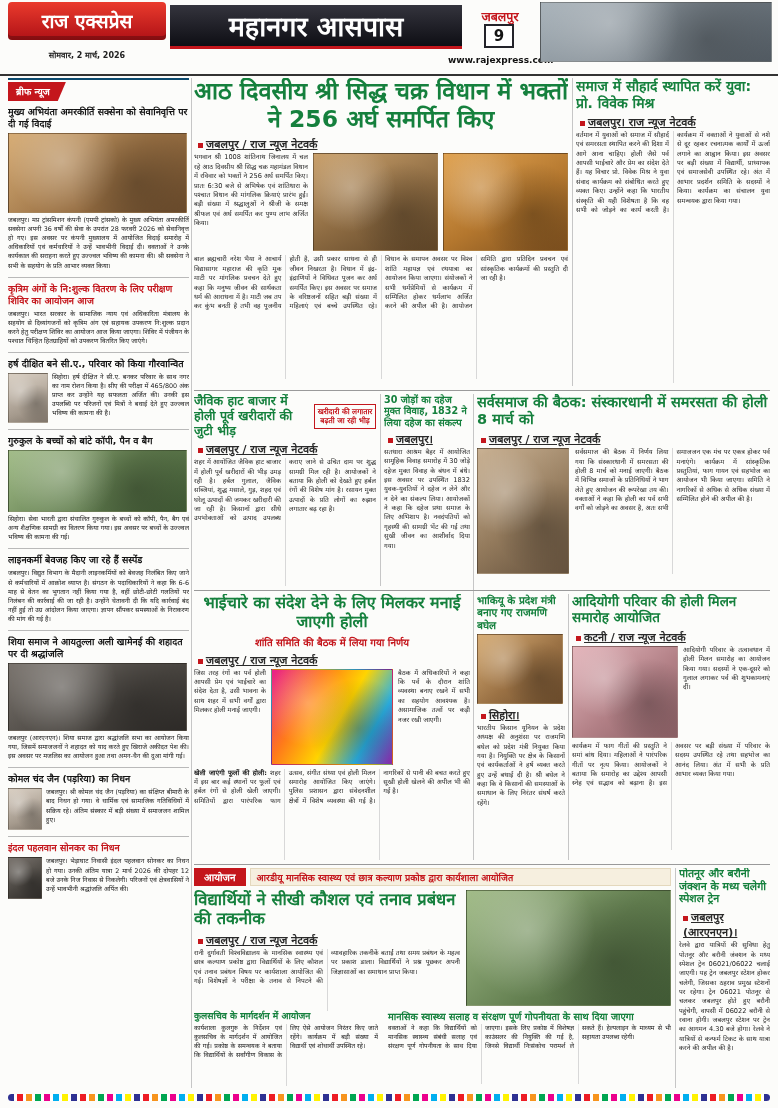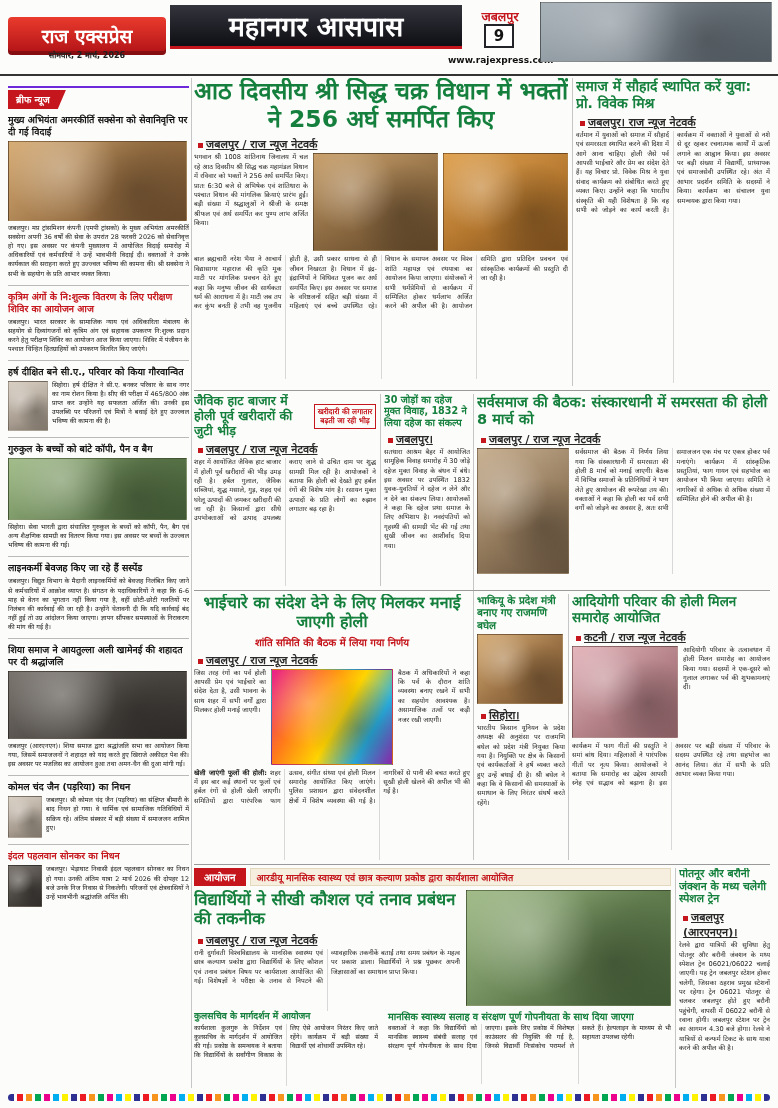--- a/index.html
+++ b/index.html
@@ -25,34 +25,34 @@
   .t-group{background:linear-gradient(140deg,#a9b3ba,#7b858d 55%,#555e66);}
   .t-portrait{background:linear-gradient(160deg,#d9cfc3,#a59a8d 70%,#80766b);}
   .t-green{background:linear-gradient(140deg,#a3bd8a,#637f50 55%,#425c36);}
   .t-dark{background:linear-gradient(150deg,#7a746e,#4a4641 60%,#2f2c29);}
   .t-holi{background:linear-gradient(120deg,#e91e8c,#ff7a1a 30%,#ffd400 55%,#2bb3e6 78%,#8e24aa);}
   .t-pink{background:linear-gradient(140deg,#e5b7bd,#b28086 55%,#8a5f64);}
   .t-indoor{background:linear-gradient(145deg,#c9b193,#937a5c 55%,#63503c);}
   .hline{position:absolute;height:1px;background:#9a9a9a;}
   .vline{position:absolute;width:1px;background:#c6c6c6;}
   
-  .logo{left:8px;top:17px;width:158px;height:38px;display:flex;align-items:center;justify-content:center;
+  .logo{left:8px;top:2px;width:158px;height:38px;display:flex;align-items:center;justify-content:center;
         background:linear-gradient(180deg,#ea3b2d,#b01116);color:#fff;font-size:19px;font-weight:bold;
         border-radius:4px;box-shadow:inset 0 -4px 0 rgba(0,0,0,.25);}
   .title-band{left:170px;top:5px;width:292px;height:44px;display:flex;align-items:center;justify-content:center;
         background:linear-gradient(180deg,#34343d,#0e0e14);color:#fff;font-size:27px;font-weight:bold;
         border-bottom:3px solid #c4161c;}
   .city{left:466px;top:8px;width:68px;text-align:center;font-size:12.5px;font-weight:bold;color:#c4161c;}
   .pagebox{left:484px;top:24px;width:30px;height:24px;border:2px solid #23232a;display:flex;align-items:center;
         justify-content:center;font-size:15px;font-weight:bold;background:#fff;}
   .dateline{left:8px;top:49px;width:158px;text-align:center;font-size:8px;font-weight:bold;color:#222;}
   .website{left:448px;top:55px;width:130px;font-size:9px;font-weight:bold;color:#111;}
   .header-photo{left:540px;top:2px;width:232px;height:60px;}
   
-  .brief{left:8px;top:78px;width:181px;height:1010px;border-top:2px solid #6d28d9;overflow:hidden;margin-top:8px;}
+  .brief{left:8px;top:78px;width:181px;height:1010px;border-top:2px solid #0c4a6e;overflow:hidden;}
   .brief-label{display:inline-block;background:#c4161c;color:#fff;font-size:9.5px;font-weight:bold;
         padding:3px 16px 3px 8px;clip-path:polygon(0 0,100% 0,86% 100%,0 100%);margin-top:2px;}
   .bitem{padding:5px 0 6px;border-bottom:1px solid #b9b9b9;}
   .bitem h3{font-size:9.4px;line-height:1.28;font-weight:bold;margin-bottom:3px;}
   .bitem .bt{font-size:6.4px;}
   .prow{display:flex;gap:4px;}
   .portrait{flex:none;}
   .sidebox{border:1px solid #c4161c;color:#c4161c;font-size:7.4px;font-weight:bold;text-align:center;
         padding:2px 2px;line-height:1.3;}
   .tag{display:inline-flex;align-items:center;background:#c4161c;color:#fff;font-size:10px;font-weight:bold;

